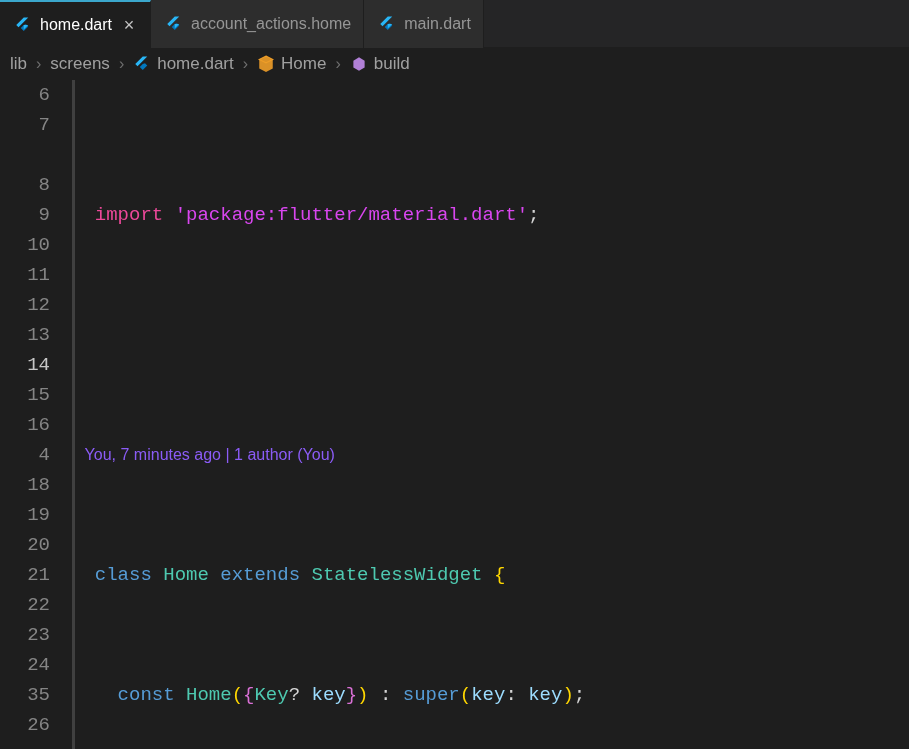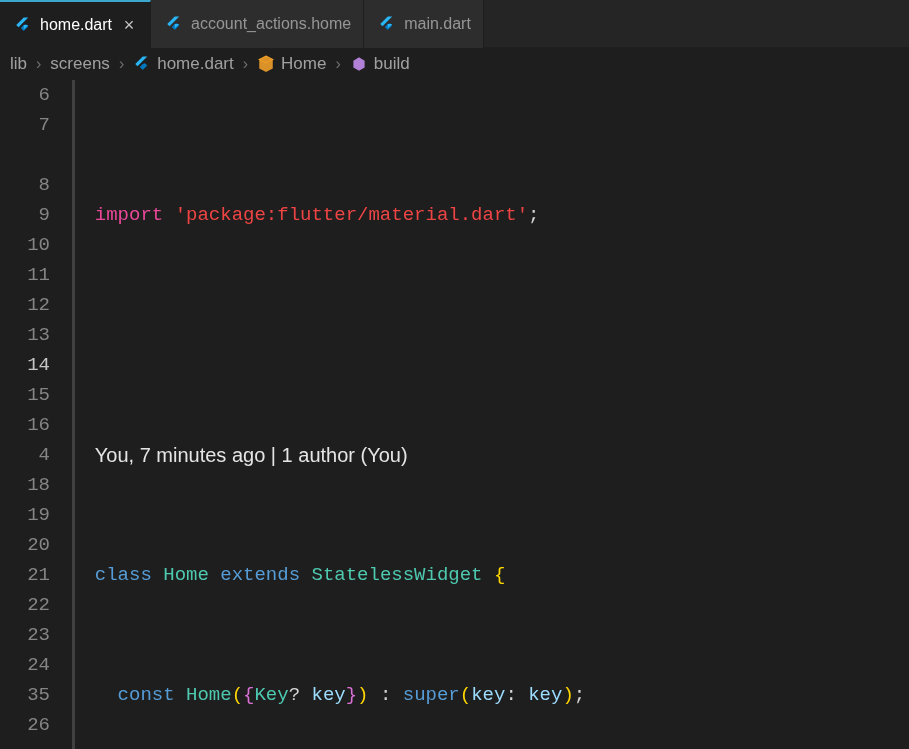--- a/index.html
+++ b/index.html
@@ -86,29 +86,29 @@
     position: relative;
     white-space: pre;
     color: #d4d4d4;
   }
   .line { height: 30px; position: relative; }
   
   .kw { color: #569cd6; } 
   .kw-purple { color: #ec4899; }
   .type { color: #4ec9b0; }
   .var { color: #9cdcfe; }
-  .str { color: #ef4444; }
+  .str { color: #d946ef; }
   .brace { color: #ffd700; }
   .brace-p { color: #da70d6; }
   .codelens {
     height: 30px;
     font-family: "Segoe UI", Arial, sans-serif;
-    font-size: 20px;
-    color: #e5e5e5;
-    padding-left: 12px;
+    font-size: 16px;
+    color: #8b5cf6;
+    padding-left: 4px;
   }
   .vbar {
     position: absolute;
     left: 0;
     top: 0;
     bottom: 0;
     width: 3px;
     background: #404040;
   }
 </style>

